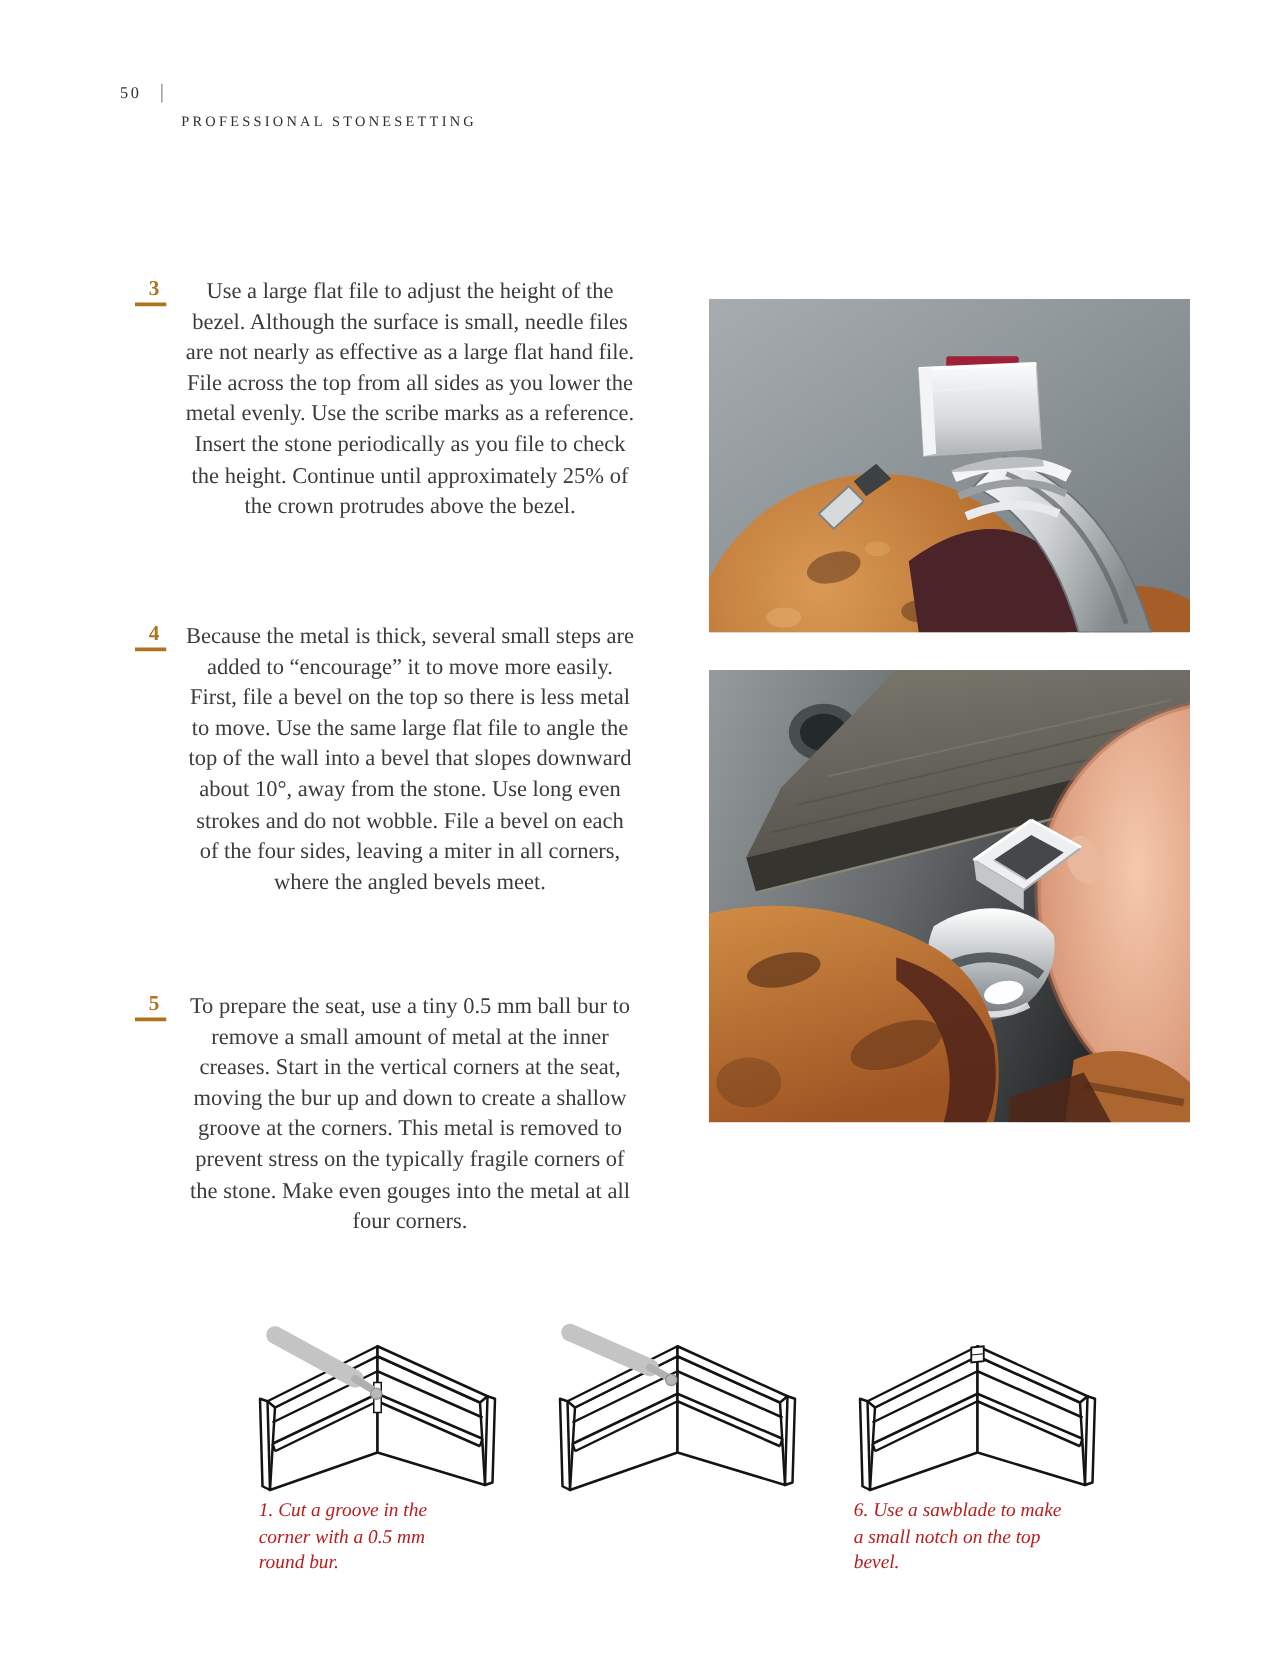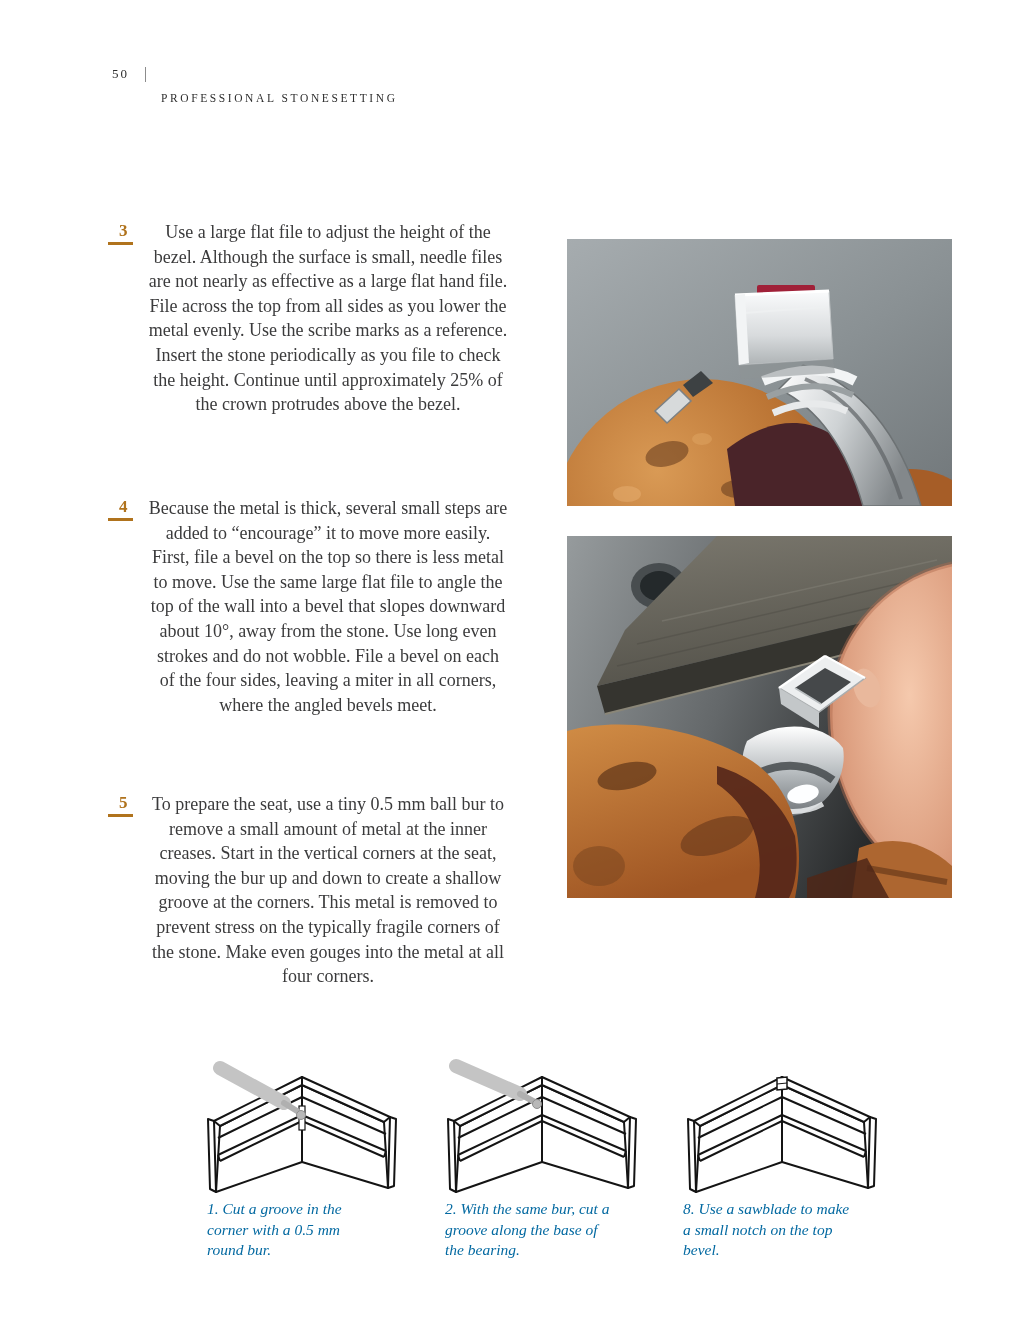--- a/index.html
+++ b/index.html
@@ -1,20 +1,20 @@
 <!DOCTYPE html>
 <html><head>
 <meta charset="utf-8">
 <style>
   html,body{margin:0;padding:0;background:#ffffff;}
   .page{position:relative;width:1024px;height:1344px;background:#ffffff;overflow:hidden;
         font-family:"Liberation Serif", serif;color:#3b3b3c;}
 
   
-  .pg-header{position:absolute;left:112px;top:44px;display:flex;align-items:center;}
+  .pg-header{position:absolute;left:96px;top:44px;display:flex;align-items:center;}
   .pg-num{font-size:13px;letter-spacing:2px;color:#2e2e2e;}
   .pg-rule{display:inline-block;width:1px;height:15px;background:#8c8c8c;margin:0 15px 0 16px;}
   .running-head{font-size:11.5px;letter-spacing:2.6px;color:#2e2e2e;margin-top:48px;}
 
   
   .step{position:absolute;left:108px;width:400px;}
   .step-num{position:absolute;left:0;top:1px;color:#b0731d;font-weight:bold;font-size:17px;
             border-bottom:3px solid #b0731d;padding:0 5px 1px 11px;line-height:20px;}
   .step-text{margin:0 0 0 40px;font-size:18px;line-height:24.6px;color:#3b3b3c;text-align:center;}
   .step-3{top:220px;} .step-4{top:496px;} .step-5{top:792px;}
@@ -24,21 +24,21 @@
   .photo svg{display:block;}
   .photo-1{top:223px;width:385px;height:267px;}
   .photo-2{top:520px;width:385px;height:362px;}
 
   
   .diagram{position:absolute;top:1042px;width:228px;height:152px;}
   .diagram svg{display:block;width:100%;height:100%;}
   .diag-1{left:160px;} .diag-2{left:400px;} .diag-3{left:640px;}
 
   
-  .fig-caption{position:absolute;top:1199px;font-style:italic;font-size:15.5px;line-height:20.5px;color:#0369a1;}
+  .fig-caption{position:absolute;top:1199px;font-style:italic;font-size:15.5px;line-height:20.5px;color:#b91c1c;}
   .cap-1{left:207px;width:158px;}
   .cap-2{left:445px;width:168px;}
   .cap-3{left:683px;width:168px;}
 </style>
 </head>
 <body>
 
 <main class="page">
 
   <header class="pg-header">
@@ -237,16 +237,15 @@
     <svg viewBox="0 0 228 152">
       <use href="#cornerbox"></use>
       <g>
         <polygon points="97,20 107,19 107,31 97,32" fill="#ffffff" stroke="#141414" stroke-width="1.5"></polygon>
         <line x1="97" y1="26" x2="107" y2="25" stroke="#141414" stroke-width="1"></line>
       </g>
     </svg>
   </figure>
 
   <figcaption class="fig-caption cap-1">1. Cut a groove in the corner with a 0.5 mm round bur.</figcaption>
-  <figcaption class="fig-caption cap-2">2. With the same bur, cut a groove along the base of the bearing.</figcaption>
-  <figcaption class="fig-caption cap-3">8. Use a sawblade to make a small notch on the top bevel.</figcaption>
+  <figcaption class="fig-caption cap-3">6. Use a sawblade to make a small notch on the top bevel.</figcaption>
 
 </main>
 
 </body></html>

